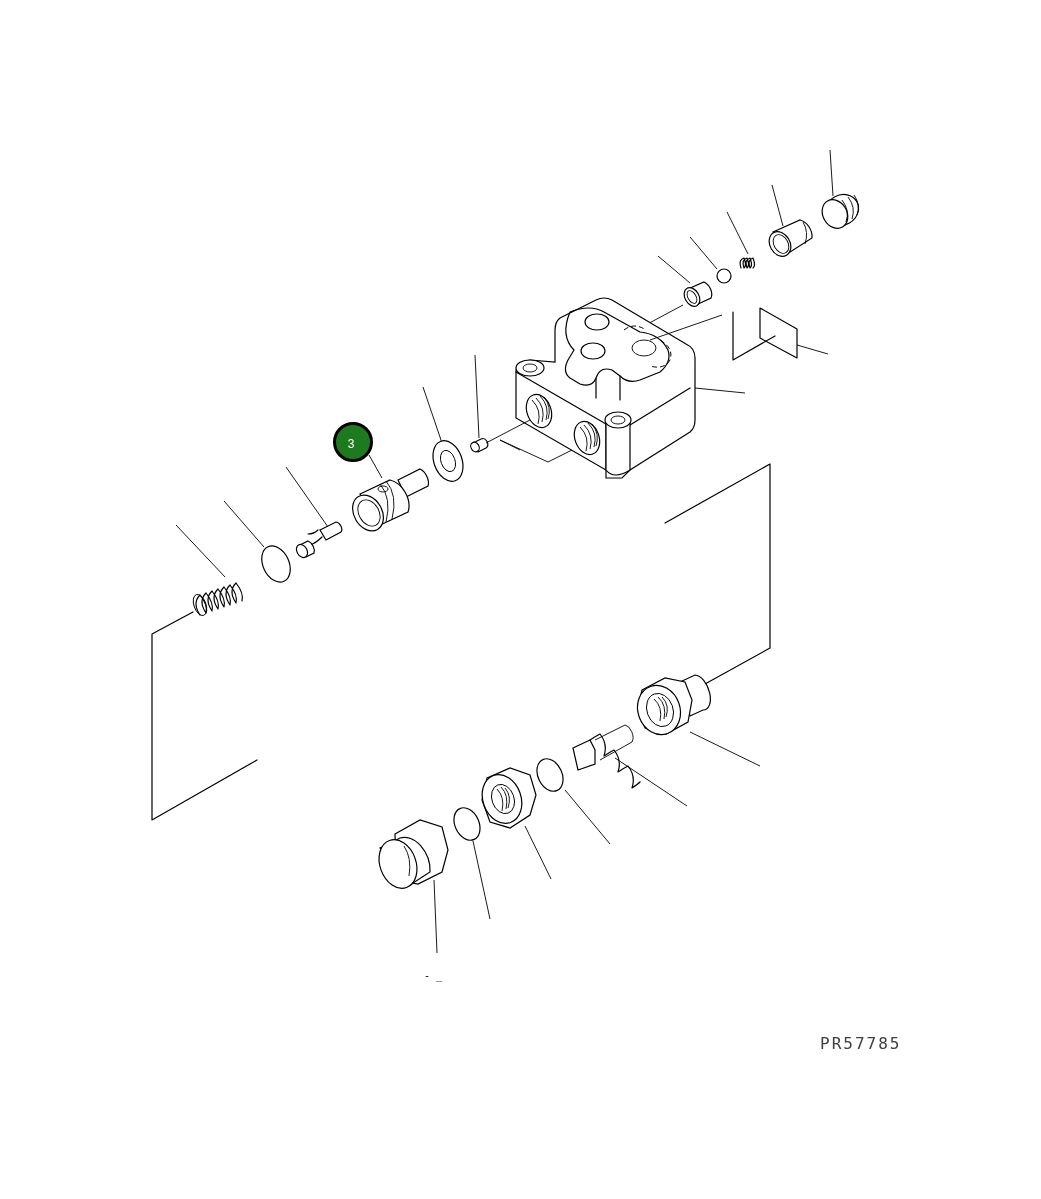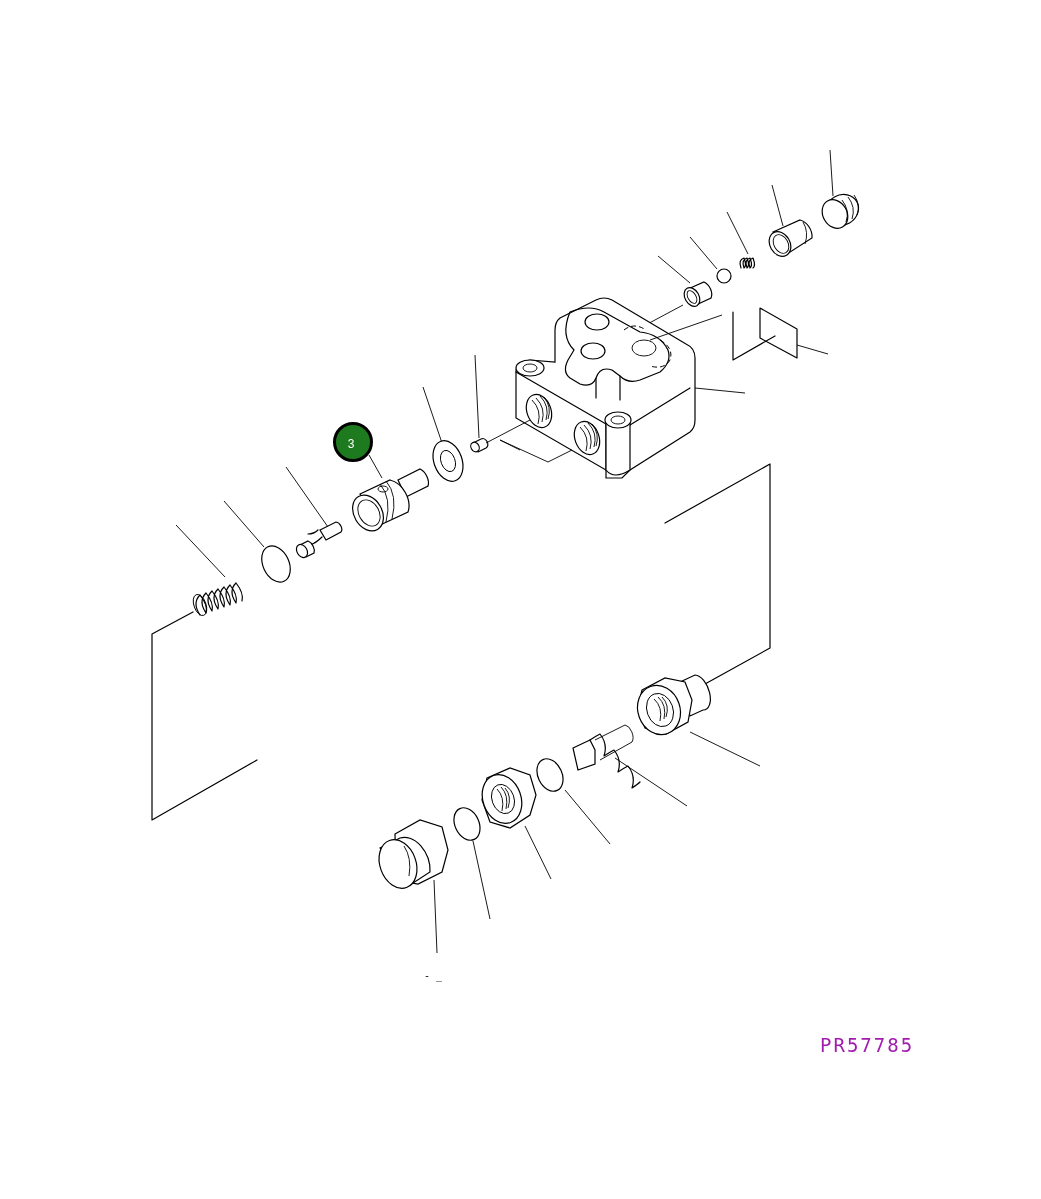--- a/index.html
+++ b/index.html
@@ -5,21 +5,21 @@
     html, body { margin: 0; padding: 0; background: #ffffff; }
     body { width: 1041px; height: 1199px; position: relative; overflow: hidden;
            font-family: "DejaVu Sans Mono", monospace; }
     #canvas { position: absolute; left: 0; top: 0; width: 1041px; height: 1199px; }
     .ln { fill: none; stroke: #000; stroke-width: 1.2; stroke-linecap: round; stroke-linejoin: round; }
     .ln-thin { fill: none; stroke: #000; stroke-width: 0.9; }
     .dash { fill: none; stroke: #000; stroke-width: 1; stroke-dasharray: 5 3; }
     .part { fill: #fff; stroke: #000; stroke-width: 1.2; }
     #drawing-code {
       position: absolute; left: 820px; top: 1034px;
-      font-family: "DejaVu Sans Mono", monospace; font-size: 19px; letter-spacing: 2px; color: #a21caf;
+      font-family: "DejaVu Sans Mono", monospace; font-size: 16px; letter-spacing: 2px; color: #404040;
     }
     #callout-3 { position: absolute; left: 333px; top: 422px; width: 40px; height: 40px;
       border-radius: 50%; background: #1e7a1e; border: 3px solid #000; box-sizing: border-box;
       color: #fff; font-family: "Liberation Sans", sans-serif; font-size: 12px;
       display: flex; align-items: center; justify-content: center; cursor: pointer; }
     #callout-3 span { transform: translate(-2px, 2px); }
   </style>
 </head>
 <body>
 

